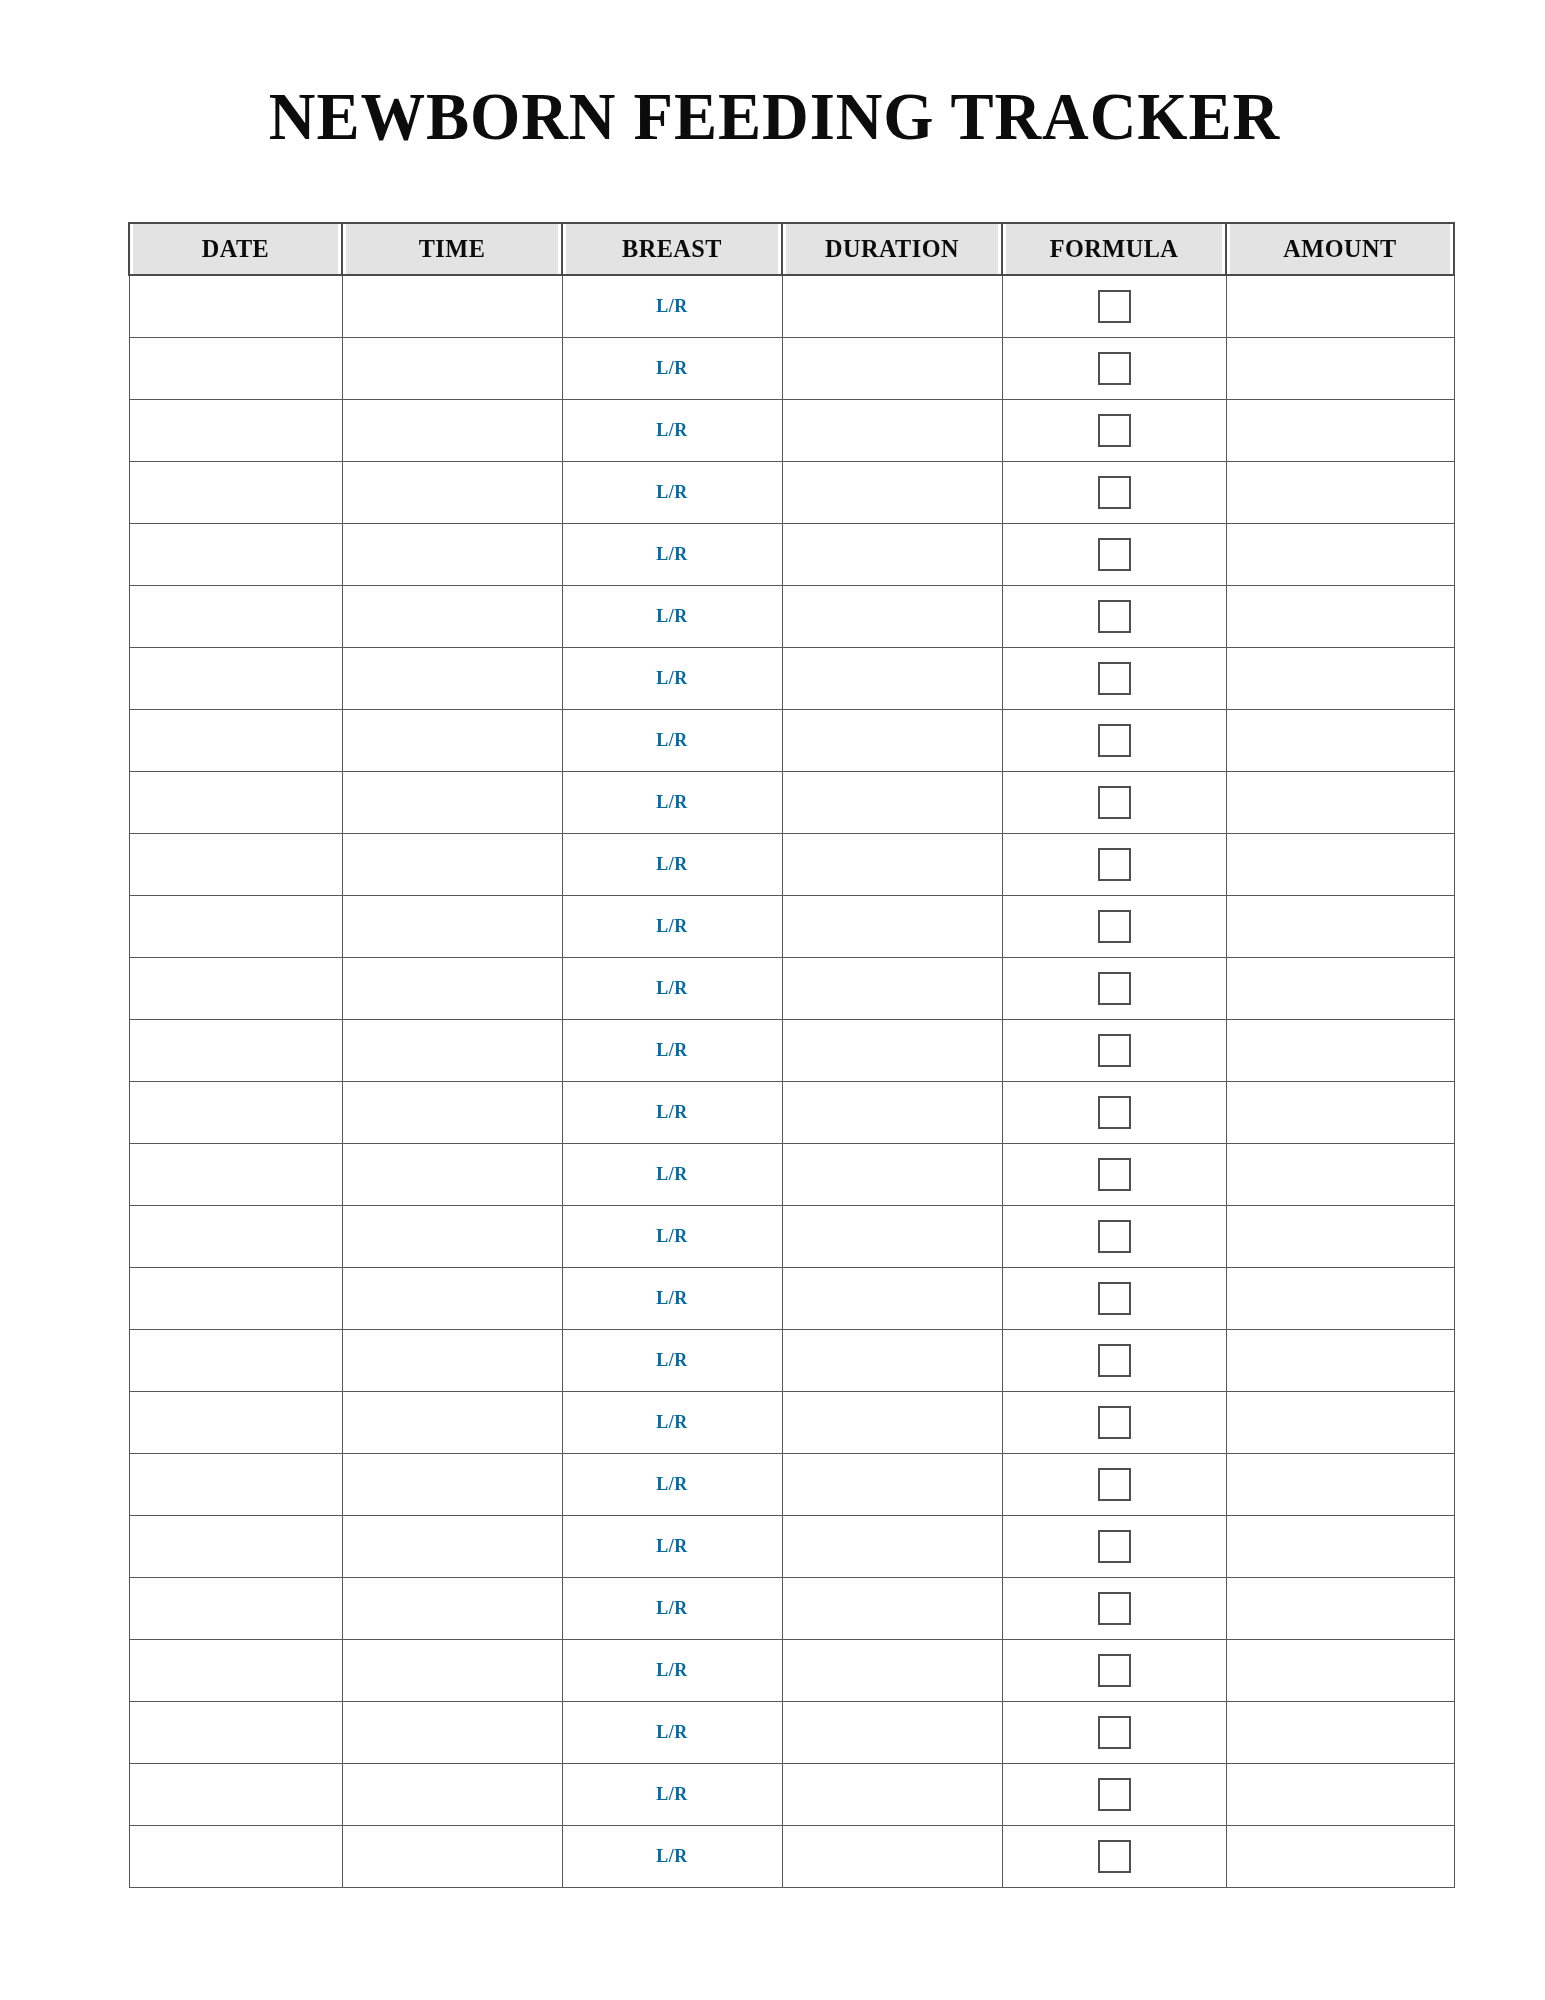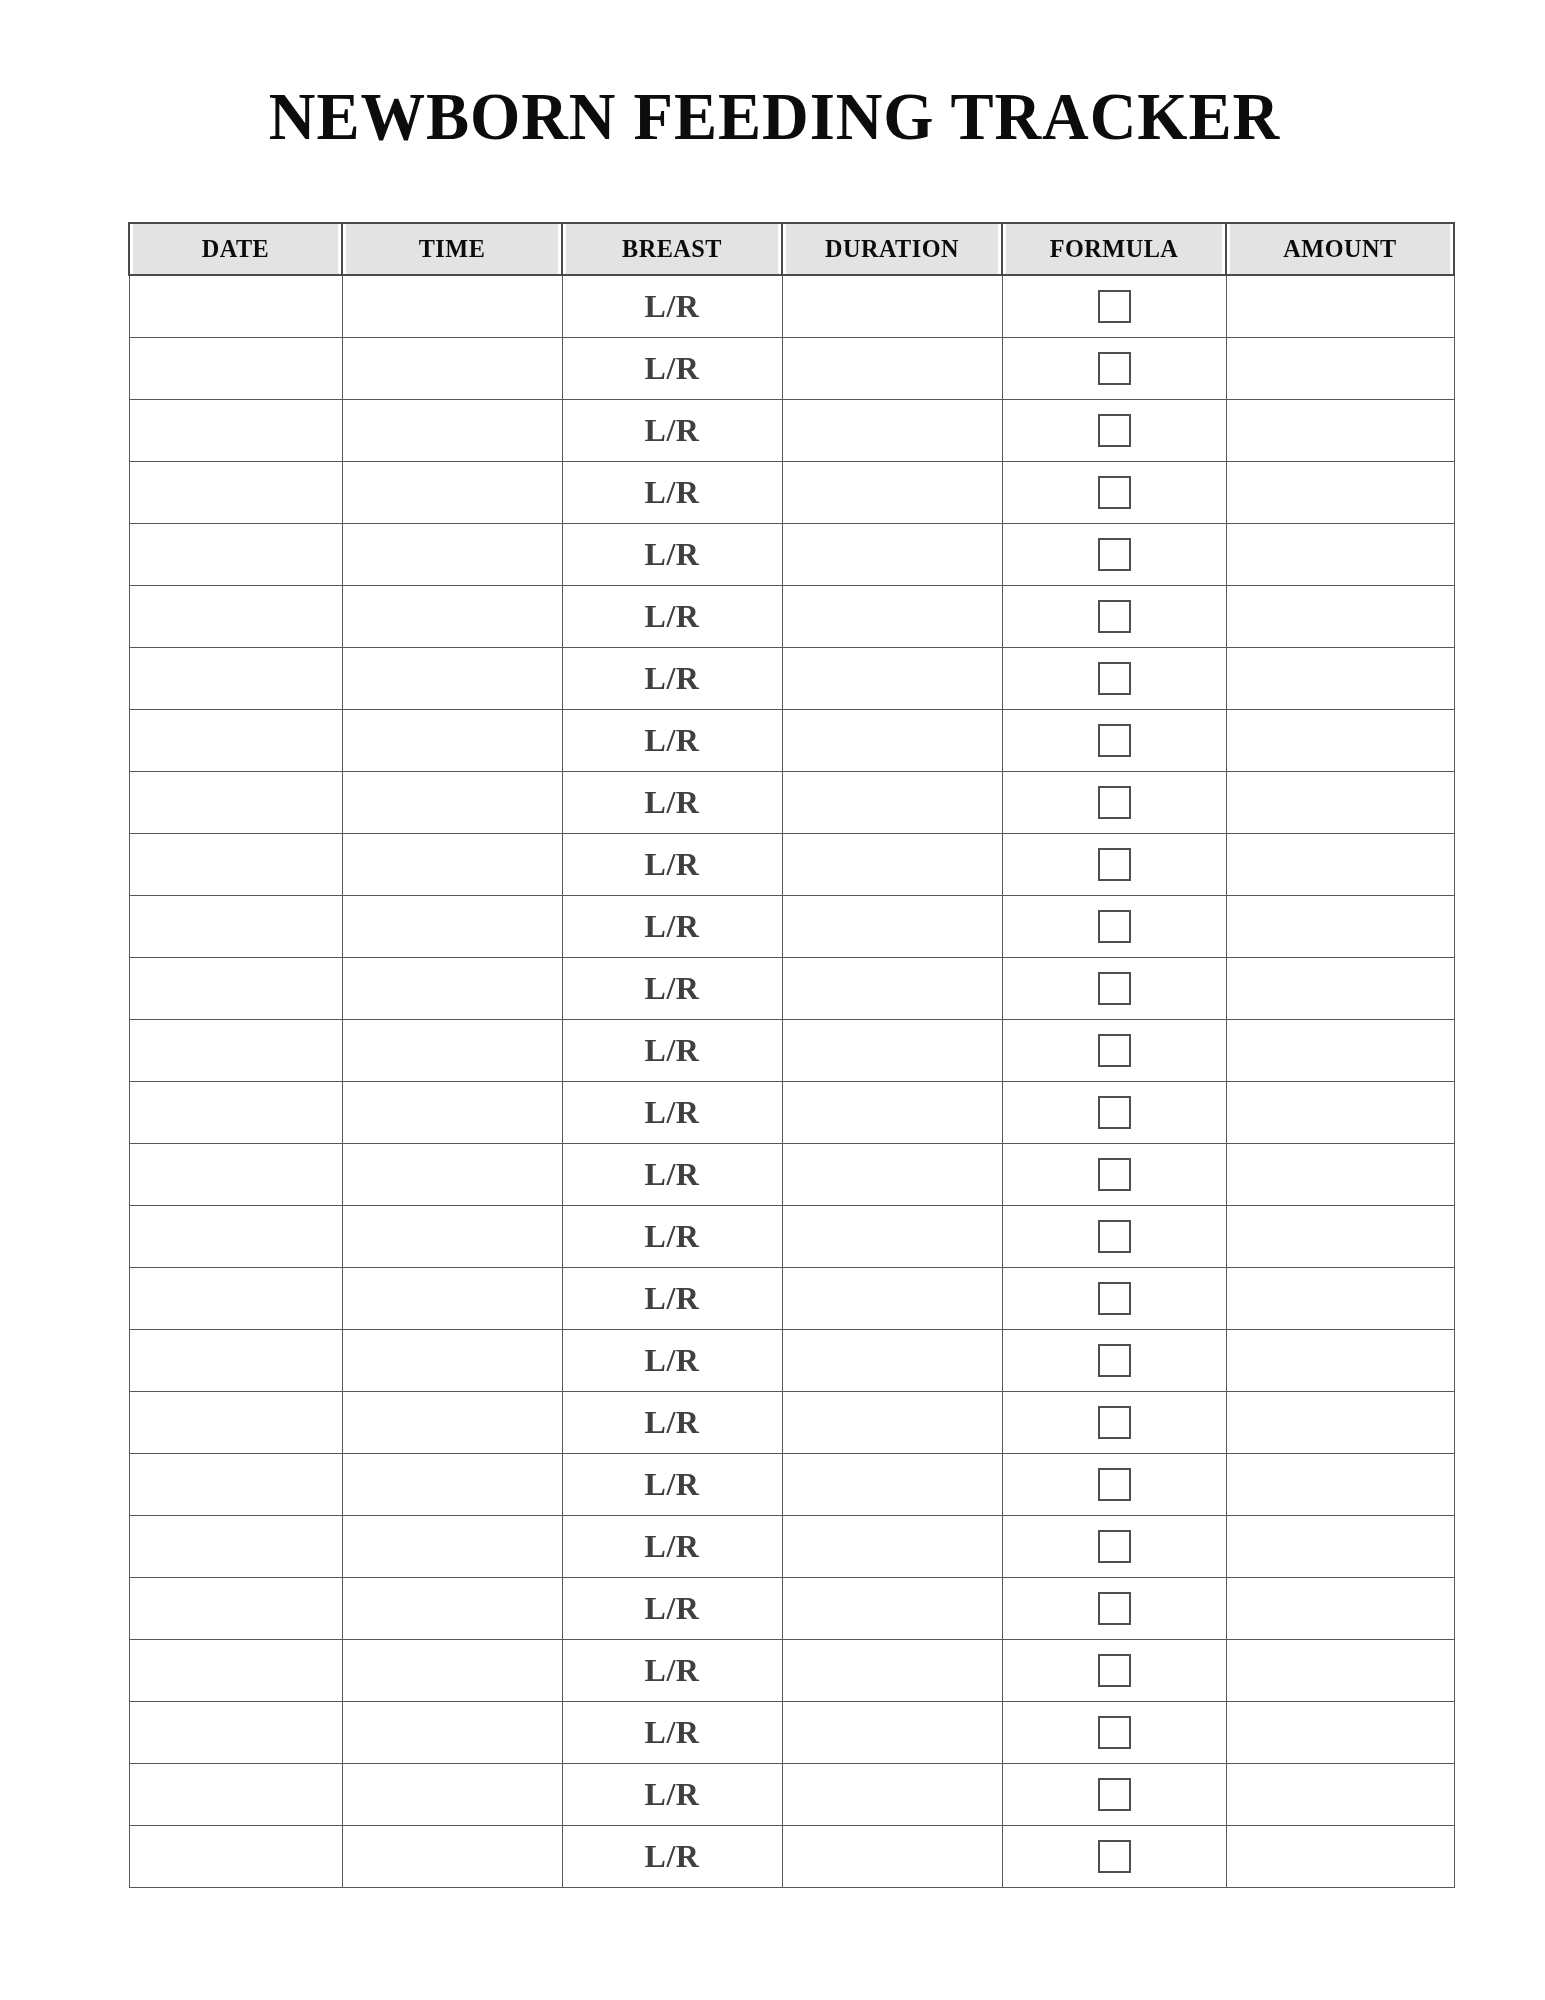--- a/index.html
+++ b/index.html
@@ -76,22 +76,22 @@
     height: 61px;
     padding: 0;
     text-align: center;
     vertical-align: middle;
     background: #ffffff;
   }
 
   .breast-cell {
     font-family: "Liberation Serif", "DejaVu Serif", serif;
     font-weight: bold;
-    font-size: 32px;
-    color: #404040;
+    font-size: 18px;
+    color: #0369a1;
     letter-spacing: 0.5px;
   }
 
   .checkbox {
     display: inline-block;
     width: 29px;
     height: 29px;
     border: 2.5px solid #4f4f4f;
     background: #ffffff;
     box-sizing: content-box;

